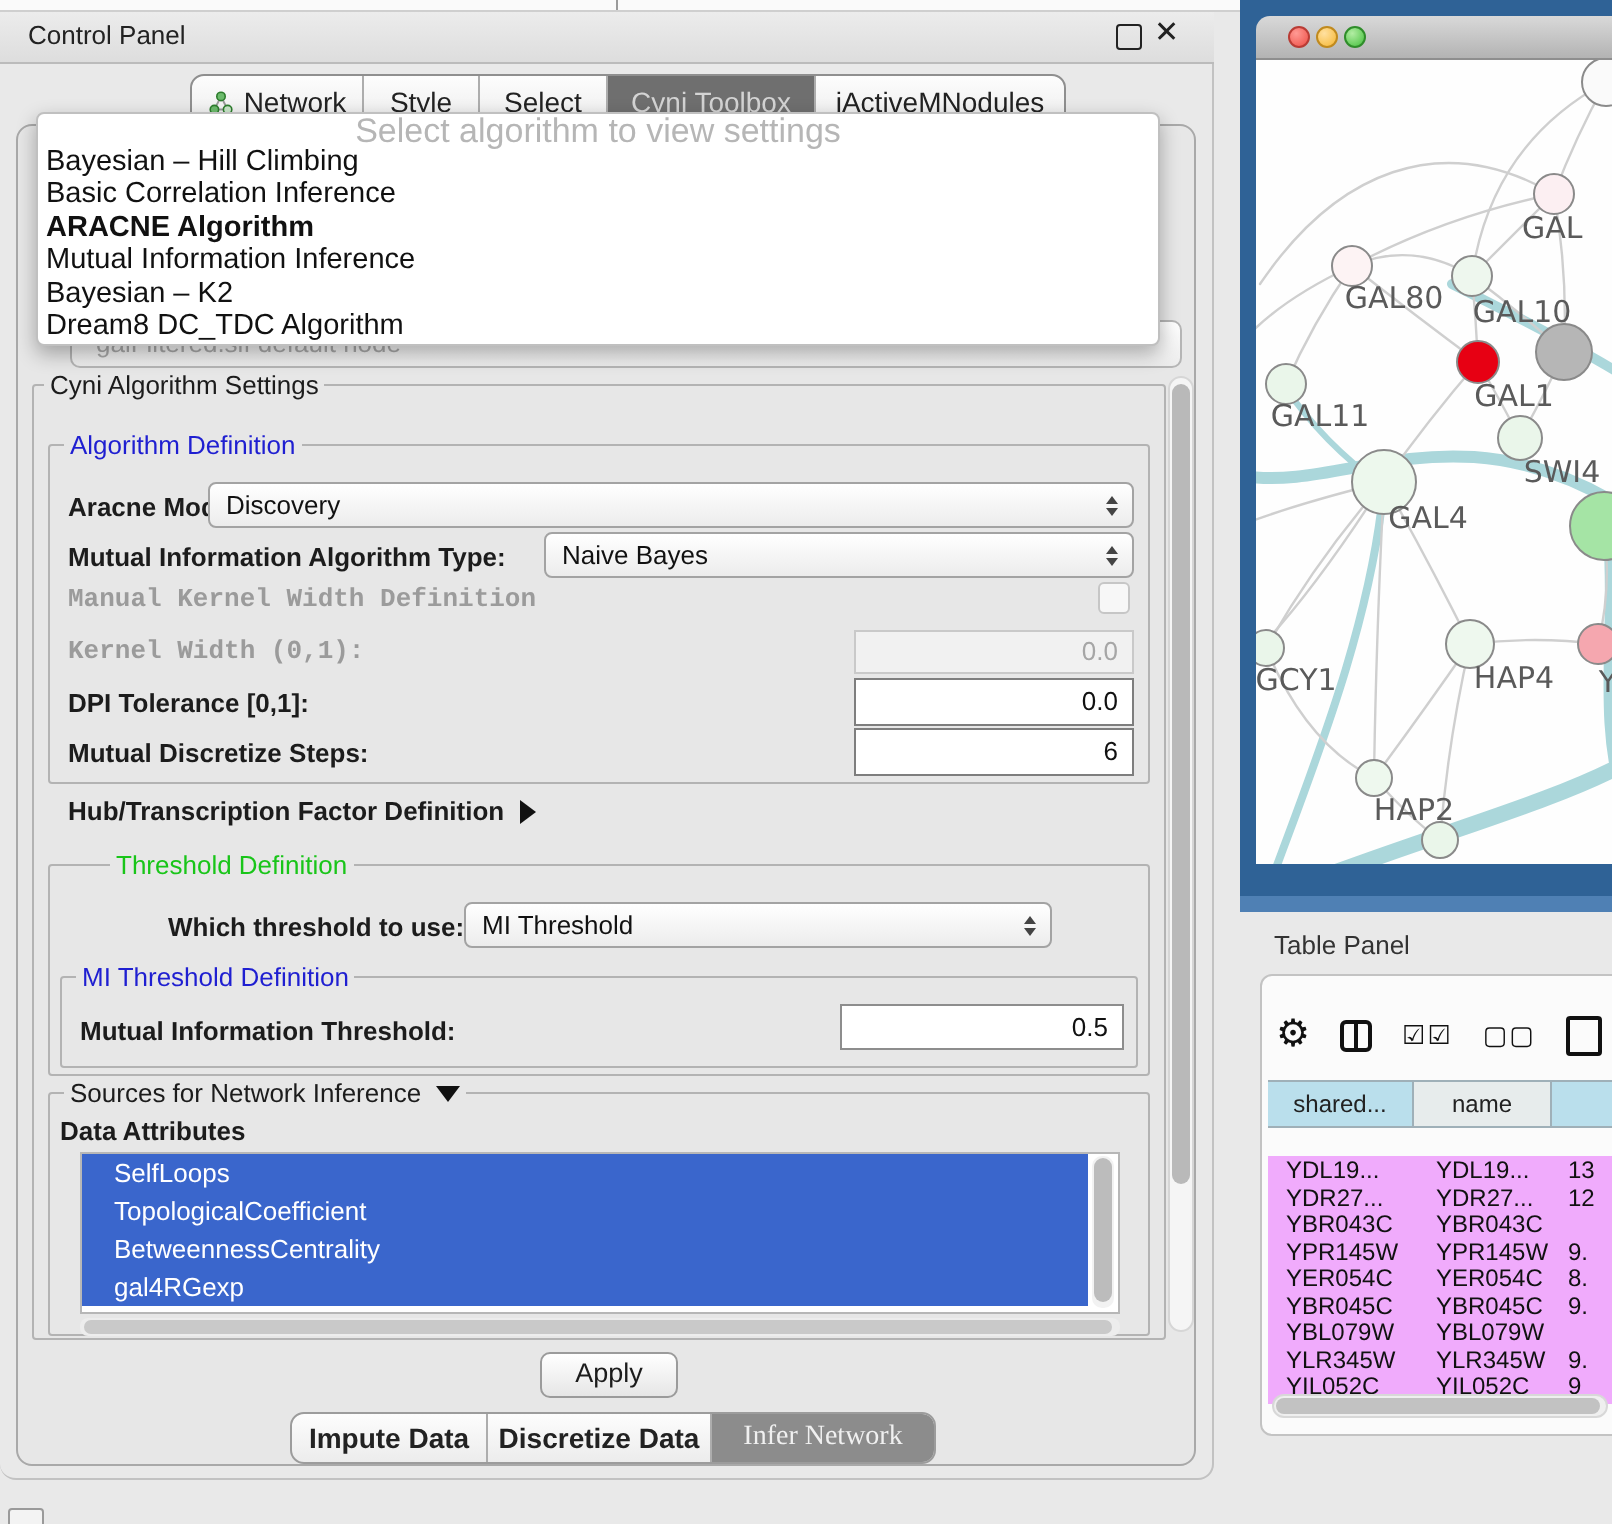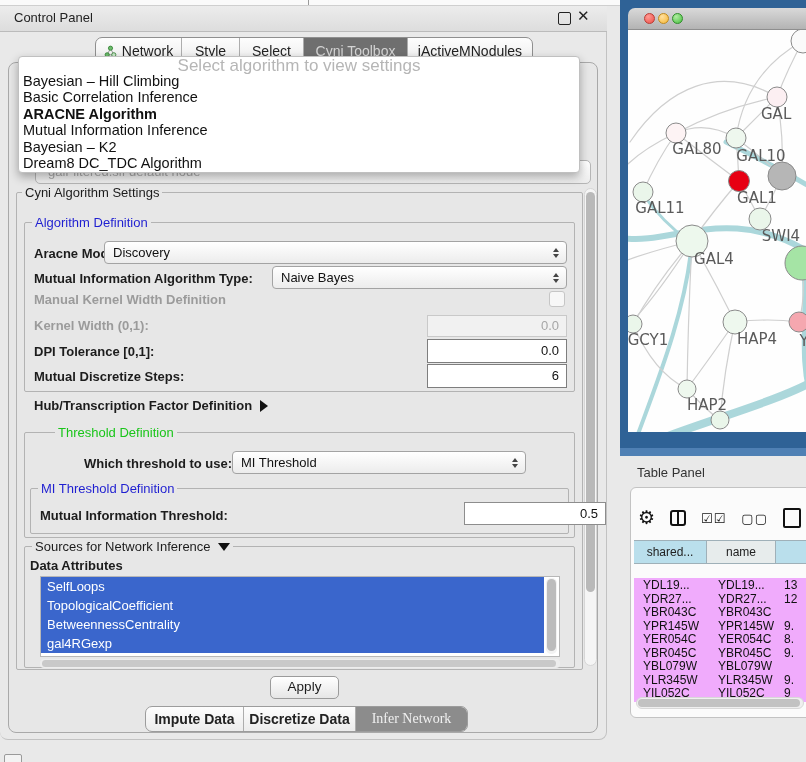--- a/index.html
+++ b/index.html
@@ -55,21 +55,21 @@
   .legend{font-size:13px;background:#e7e7e7;padding:0 3px;white-space:nowrap;}
   .legend.blue{color:#1f1fd1;}
   .legend.green{color:#19c519;}
 
   #grp-cyni{left:16px;top:192px;width:565px;height:476px;}
   #lg-cyni{left:22px;top:185px;}
   #grp-algo{left:24px;top:222px;width:549px;height:168px;}
   #lg-algo{left:32px;top:215px;}
 
   .plabel{font-size:13px;font-weight:bold;color:#1c1c1c;white-space:nowrap;}
-  .plabel.dis{color:#9b9b9b;}
+  .plabel.dis{color:#9b9b9b;font-family:Liberation Mono, monospace;}
 
   .combo{display:flex;align-items:center;background:linear-gradient(#ffffff,#ececec);
          border:1px solid #a3a3a3;border-radius:4px;box-sizing:border-box;}
   .combo .val{flex:1;padding-left:8px;font-size:13px;color:#111;}
   .stepper{display:flex;flex-direction:column;align-items:center;gap:2px;margin-right:7px;}
   .tri-up{width:0;height:0;border-left:3.5px solid transparent;border-right:3.5px solid transparent;border-bottom:4.5px solid #444;}
   .tri-dn{width:0;height:0;border-left:3.5px solid transparent;border-right:3.5px solid transparent;border-top:4.5px solid #444;}
 
   #lbl-aracne{left:34px;top:246px;} #combo-aracne{left:104px;top:241px;width:463px;height:23px;}
   #lbl-mitype{left:34px;top:271px;} #combo-mitype{left:272px;top:266px;width:295px;height:23px;}
@@ -85,29 +85,29 @@
   #lbl-steps{left:34px;top:369px;}  #fld-steps{left:427px;top:364px;width:140px;height:24px;line-height:22px;}
 
   #hub-row{left:34px;top:398px;display:flex;align-items:center;gap:8px;}
   .tri-right{width:0;height:0;border-top:6px solid transparent;border-bottom:6px solid transparent;border-left:8px solid #111;}
 
   #grp-threshold{left:24px;top:432px;width:549px;height:104px;}
   #lg-threshold{left:32px;top:425px;margin-left:23px;}
   #lbl-which{left:84px;top:456px;} #combo-which{left:232px;top:451px;width:294px;height:23px;}
   #grp-mithr{left:30px;top:488px;width:537px;height:44px;}
   #lg-mithr{left:38px;top:481px;}
-  #lbl-mithr{left:40px;top:508px;} #fld-mithr{left:420px;top:502px;width:142px;height:23px;line-height:21px;border-color:#8d8d8d;margin-left:44px;}
+  #lbl-mithr{left:40px;top:508px;} #fld-mithr{left:420px;top:502px;width:142px;height:23px;line-height:21px;border-color:#8d8d8d;}
 
   #grp-sources{left:24px;top:546px;width:549px;height:120px;}
   #lg-sources{left:32px;top:539px;display:flex;align-items:center;gap:7px;}
   .tri-down{width:0;height:0;border-left:6px solid transparent;border-right:6px solid transparent;border-top:8px solid #111;}
   #lbl-dataattr{left:30px;top:558px;}
   #attr-list{left:40px;top:576px;width:520px;height:81px;background:#fff;border:1px solid #b7b7b7;
              box-sizing:border-box;overflow:hidden;}
-  .attr-item{height:19px;line-height:19px;background:#3a66cc;color:#fff;font-size:13px;padding-left:6px;
+  .attr-item{height:19px;line-height:19px;background:#3a66cc;color:#fff;font-size:13px;padding-left:16px;
              width:503px;box-sizing:border-box;}
   #attr-vtrack{left:546px;top:578px;width:11px;height:76px;background:#f2f2f2;border-radius:5px;}
   #attr-vthumb{left:547px;top:579px;width:9px;height:72px;background:#bcbcbc;border-radius:5px;}
   #attr-htrack{left:40px;top:659px;width:520px;height:9px;background:#ededed;border-radius:4px;}
   #attr-hthumb{left:42px;top:660px;width:514px;height:7px;background:#c9c9c9;border-radius:4px;}
 
   #apply-btn{left:270px;top:676px;width:67px;height:21px;background:linear-gradient(#ffffff,#e6e6e6);
              border:1px solid #9b9b9b;border-radius:5px;font-size:13.5px;text-align:center;line-height:20px;}
 
   #bottom-tabs{left:145px;top:706px;height:24px;display:flex;border:1px solid #9c9c9c;border-radius:7px;

